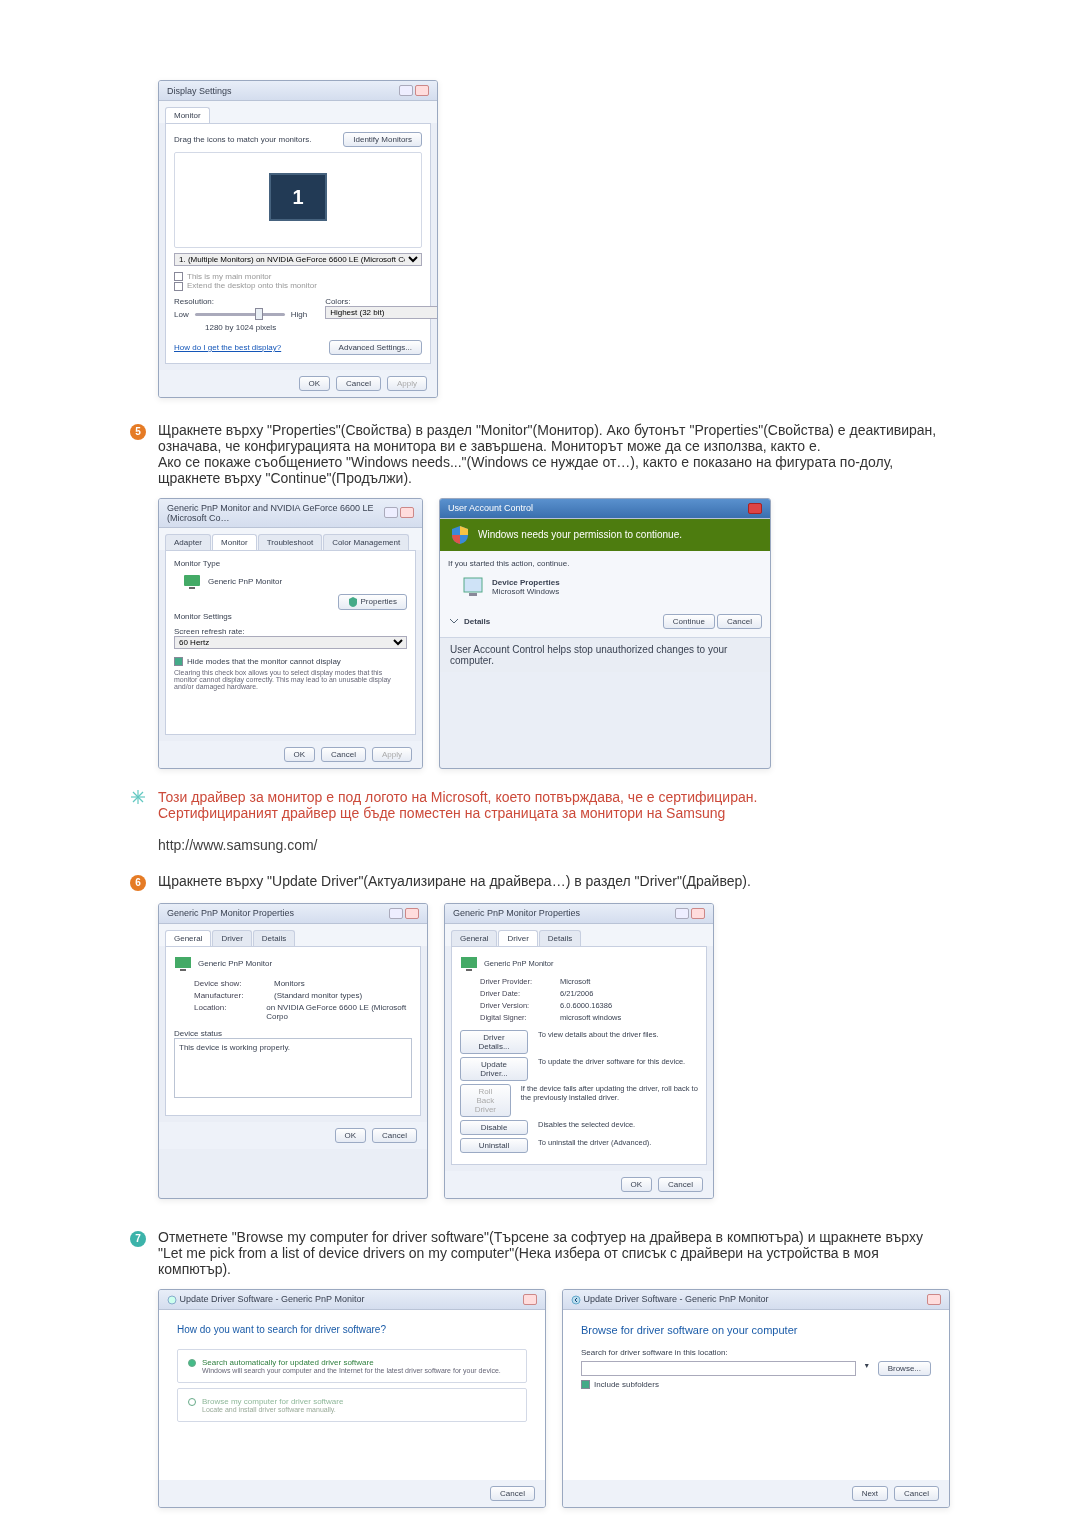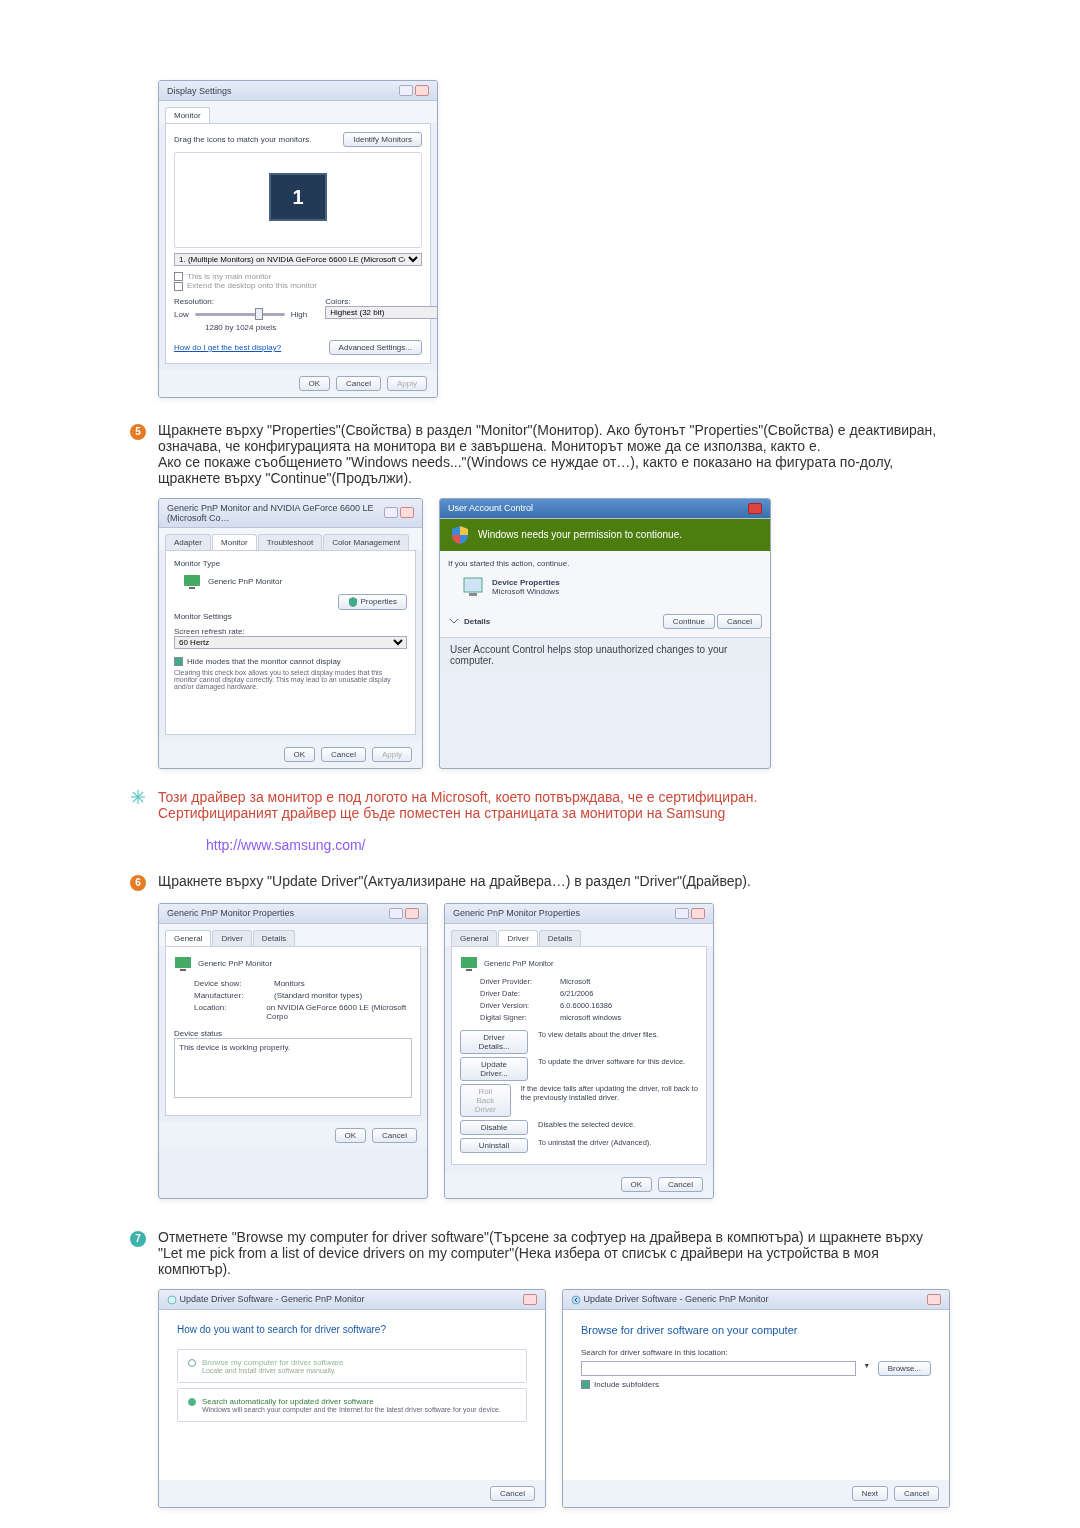--- a/index.html
+++ b/index.html
@@ -3,21 +3,21 @@
 <meta charset="utf-8">
 <style>
 *{box-sizing:border-box;margin:0;padding:0;}
 body{width:1080px;height:1528px;background:#fff;font-family:Arial,Tahoma,sans-serif;font-size:14px;color:#333;}
 .page{padding:80px 130px;}
 .step{display:flex;gap:12px;margin-bottom:10px;align-items:flex-start;}
 .bullet{width:16px;height:16px;border-radius:50%;background:#e57b25;color:#fff;font-size:10px;font-weight:bold;display:flex;align-items:center;justify-content:center;flex-shrink:0;margin-top:2px;}
 .bullet.teal{background:#3cb3aa;}
 .snow{width:16px;height:16px;color:#62c8c1;flex-shrink:0;}
 .step-text{flex:1;}
-.link{color:#8b5cf6;margin-left:48px;}
+.link{color:#404040;}
 .red{color:#cc4a3a;}
 .imgrow{display:flex;gap:16px;margin:12px 0 20px 28px;}
 .win{border:1px solid #9aa8c0;background:#eaeef6;font-size:9px;color:#3a4252;border-radius:3px;overflow:hidden;box-shadow:0 2px 6px rgba(0,0,0,0.08);}
 .win.s1{width:280px;}
 .win.s2{width:265px;}
 .win.s3{width:332px;}
 .win.s4{width:270px;}
 .win.s5{width:270px;}
 .win.s6{width:413px;}
 .titlebar{background:linear-gradient(#e8eef8,#d4ddee);padding:4px 8px;display:flex;justify-content:space-between;align-items:center;font-size:9px;border-bottom:1px solid #b9c3d6;}
@@ -344,26 +344,26 @@
           <span><svg width="10" height="10" style="vertical-align:middle;">
               <circle cx="5" cy="5" r="4" fill="#cfe" stroke="#8ac"></circle>
             </svg> <span>Update Driver Software - Generic PnP Monitor</span></span>
           <div class="closebtns">
             <span class="sqbtn"></span>
           </div>
         </div>
     <div class="winbody" style="background:#fff;min-height:170px;padding:14px 18px;">
       <div style="color:#1a5ba8;font-size:10px;margin-bottom:14px;">How do you want to search for driver software?</div>
       <div class="groupbox" style="padding:8px 10px;">
+        <span class="radio on"></span><span class="greenlink" style="display:inline;">Search automatically for updated driver software</span>
+        <div style="margin-left:14px;font-size:7px;color:#667;">Windows will search your computer and the Internet for the latest driver software for your device.</div>
+      </div>
+      <div class="groupbox" style="padding:8px 10px;">
         <span class="radio"></span><span style="color:#8fb89a;">Browse my computer for driver software</span>
         <div style="margin-left:14px;font-size:7px;color:#9a9;">Locate and install driver software manually.</div>
-      </div>
-      <div class="groupbox" style="padding:8px 10px;">
-        <span class="radio on"></span><span class="greenlink" style="display:inline;">Search automatically for updated driver software</span>
-        <div style="margin-left:14px;font-size:7px;color:#667;">Windows will search your computer and the Internet for the latest driver software for your device.</div>
       </div>
     </div>
     <div class="btnrow">
           <span class="btn">Cancel</span>
         </div>
   </div>
 
   <div class="win s6">
     <div class="titlebar">
           <span><svg width="10" height="10" style="vertical-align:middle;">

